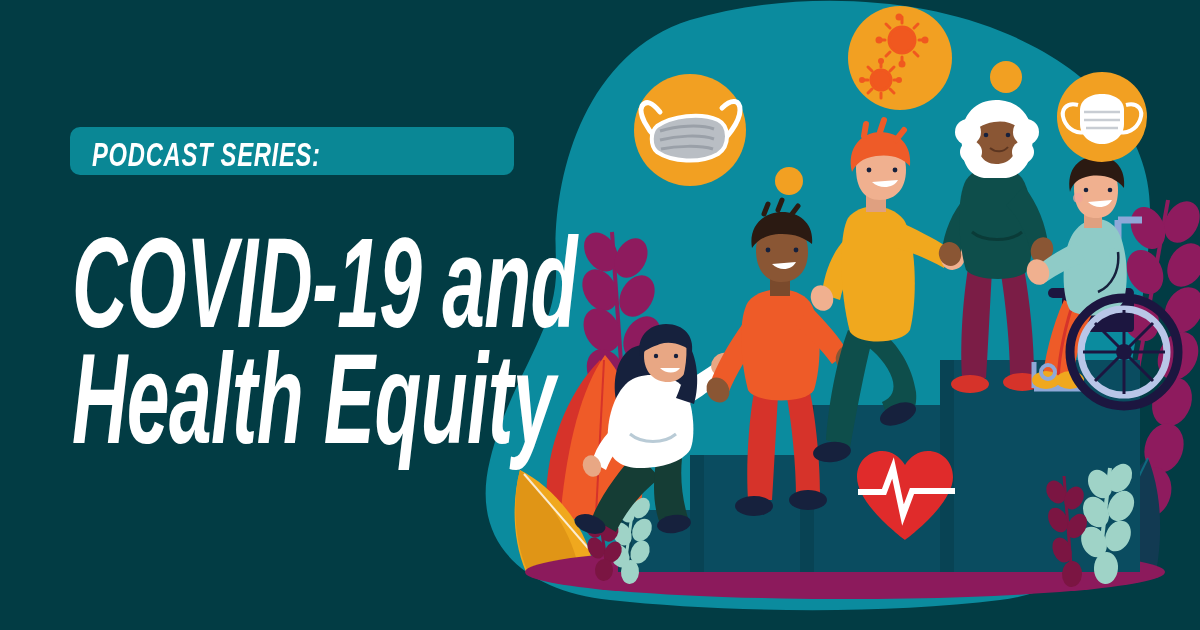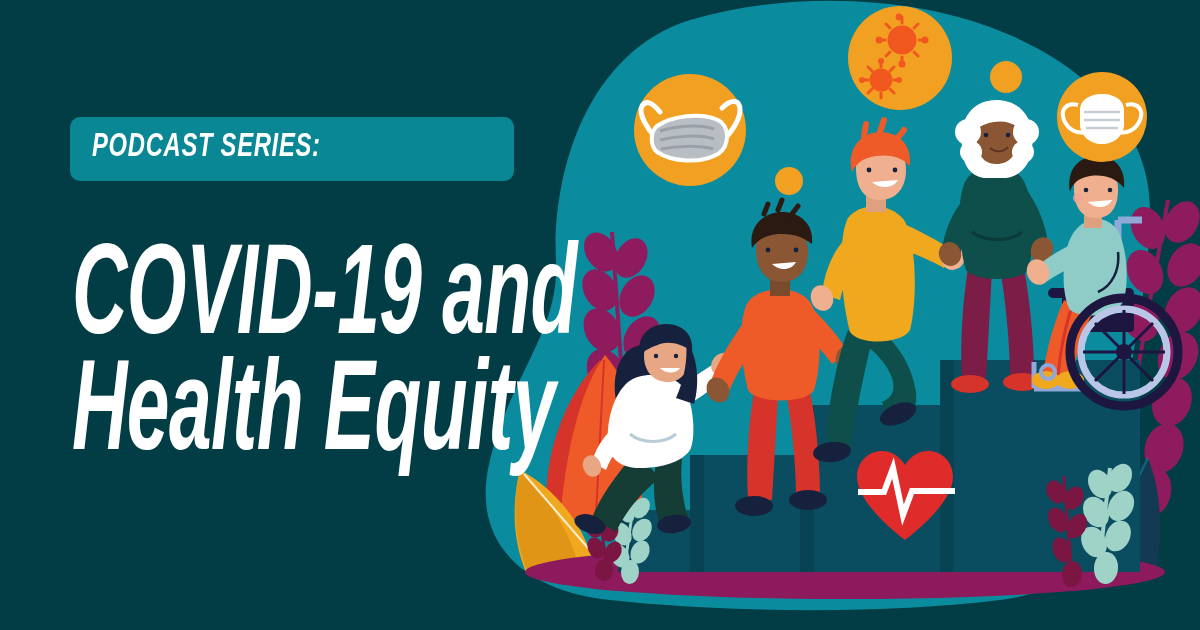--- a/index.html
+++ b/index.html
@@ -7,43 +7,43 @@
     width:1200px;height:630px;overflow:hidden;
     background:#023C44;
     font-family:"Liberation Sans", sans-serif;
   }
   .canvas{position:relative;width:1200px;height:630px;overflow:hidden;background:#023C44;}
 
   
   .text-panel{position:absolute;left:0;top:0;width:520px;height:630px;z-index:40;}
 
   .badge{
-    position:absolute;left:70px;top:117px;
+    position:absolute;left:70px;top:127px;
     background:#0A8795;
     border-radius:10px;
-    padding:10px 22px 20px 22px;
+    padding:10px 22px 4px 22px;
     display:inline-block;
   }
   .badge-text{
     color:#FFFFFF;
     font-family:"Liberation Sans Narrow","Liberation Sans",sans-serif;
     font-size:34px;
     font-weight:bold;
     letter-spacing:1px;
     line-height:1;
     font-style:italic;
     transform:scaleX(0.70);
     transform-origin:left center;
     display:block;
     white-space:nowrap;
     width:400px;
   }
 
   .title{
-    position:absolute;left:72px;top:238px;width:470px;text-align:center;
+    position:absolute;left:72px;top:232px;width:470px;text-align:center;
   }
   .title-line{
     color:#FFFFFF;
     font-family:"Liberation Sans Narrow","Liberation Sans",sans-serif;
     font-weight:bold;
     font-style:italic;
     font-size:128px;
     line-height:0.80;
     letter-spacing:-1px;
     white-space:nowrap;

